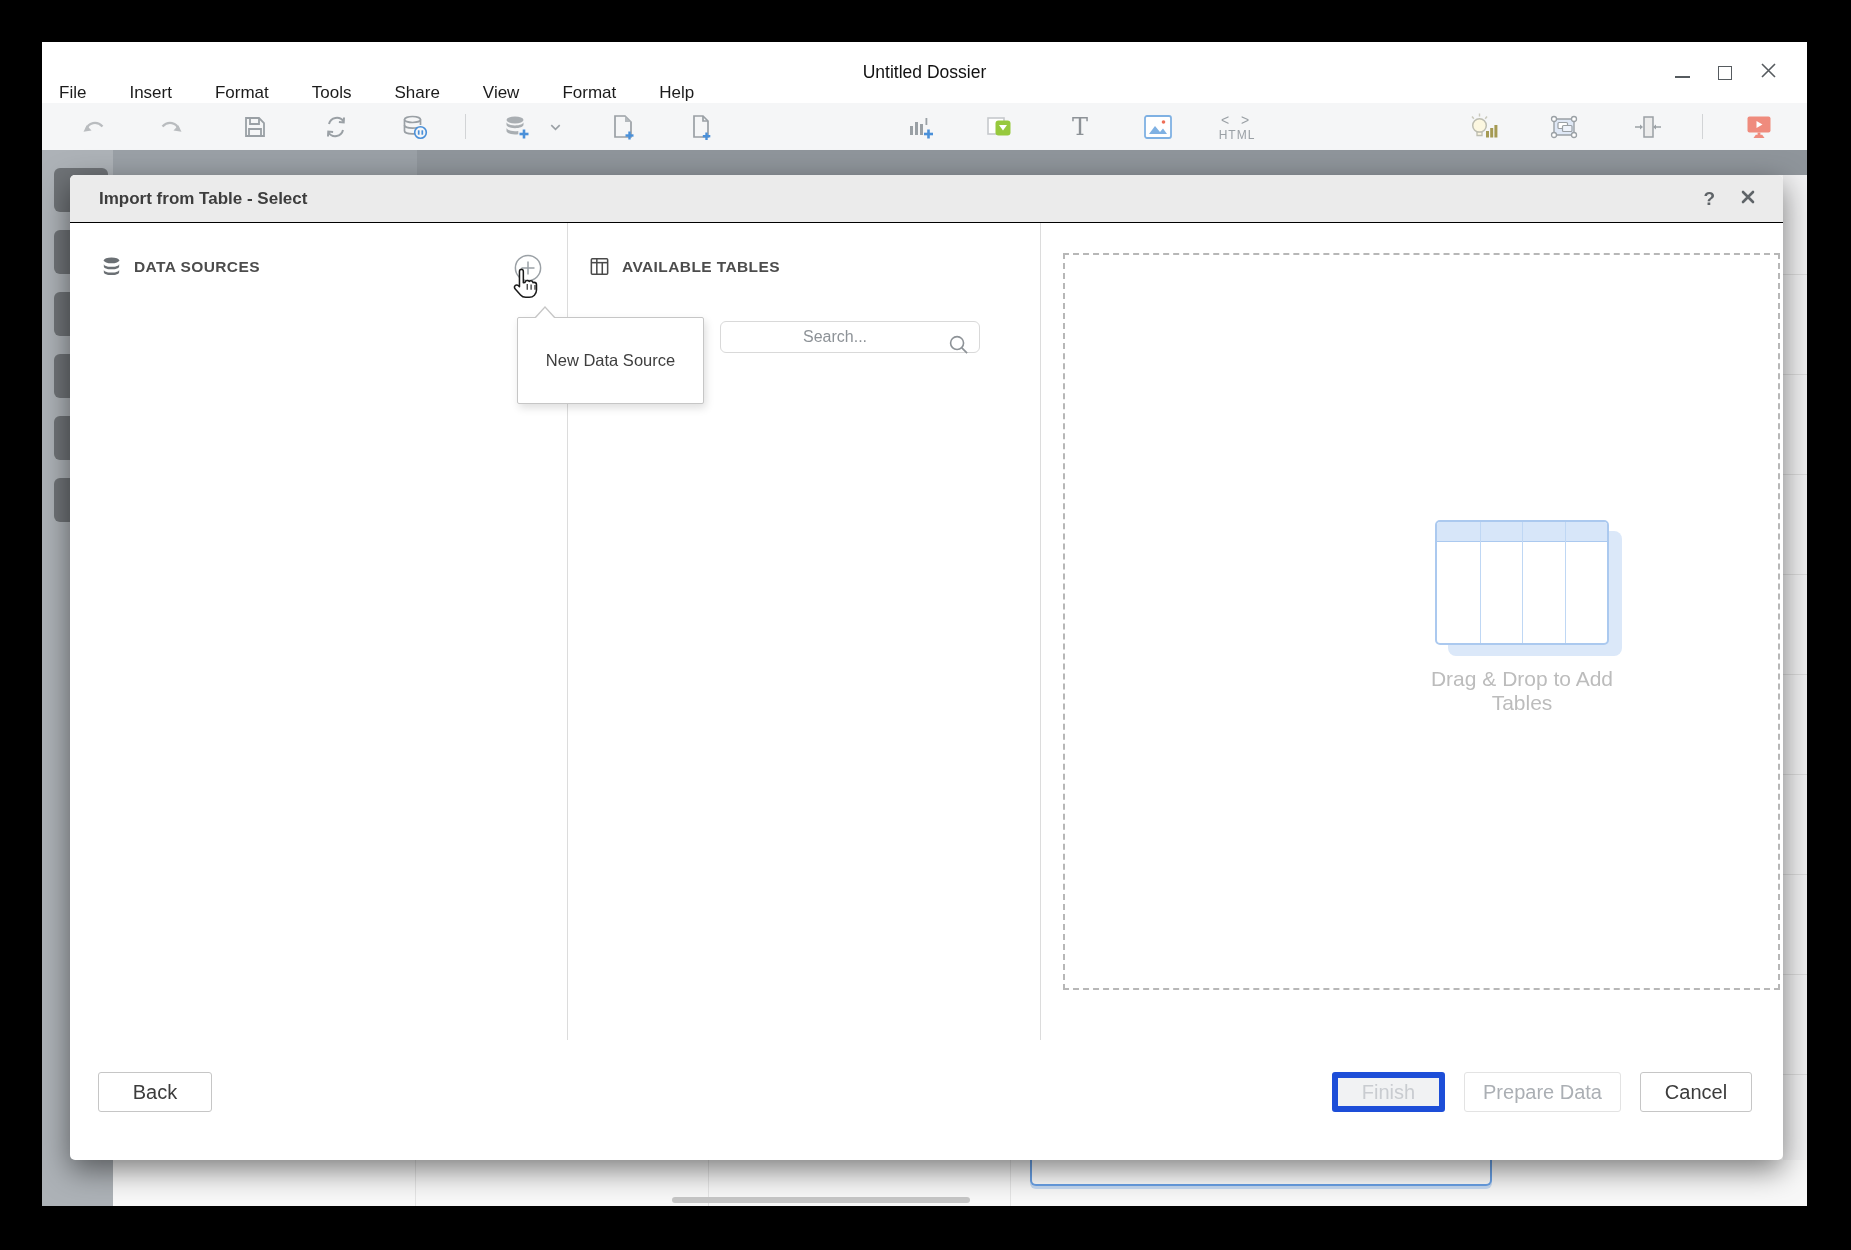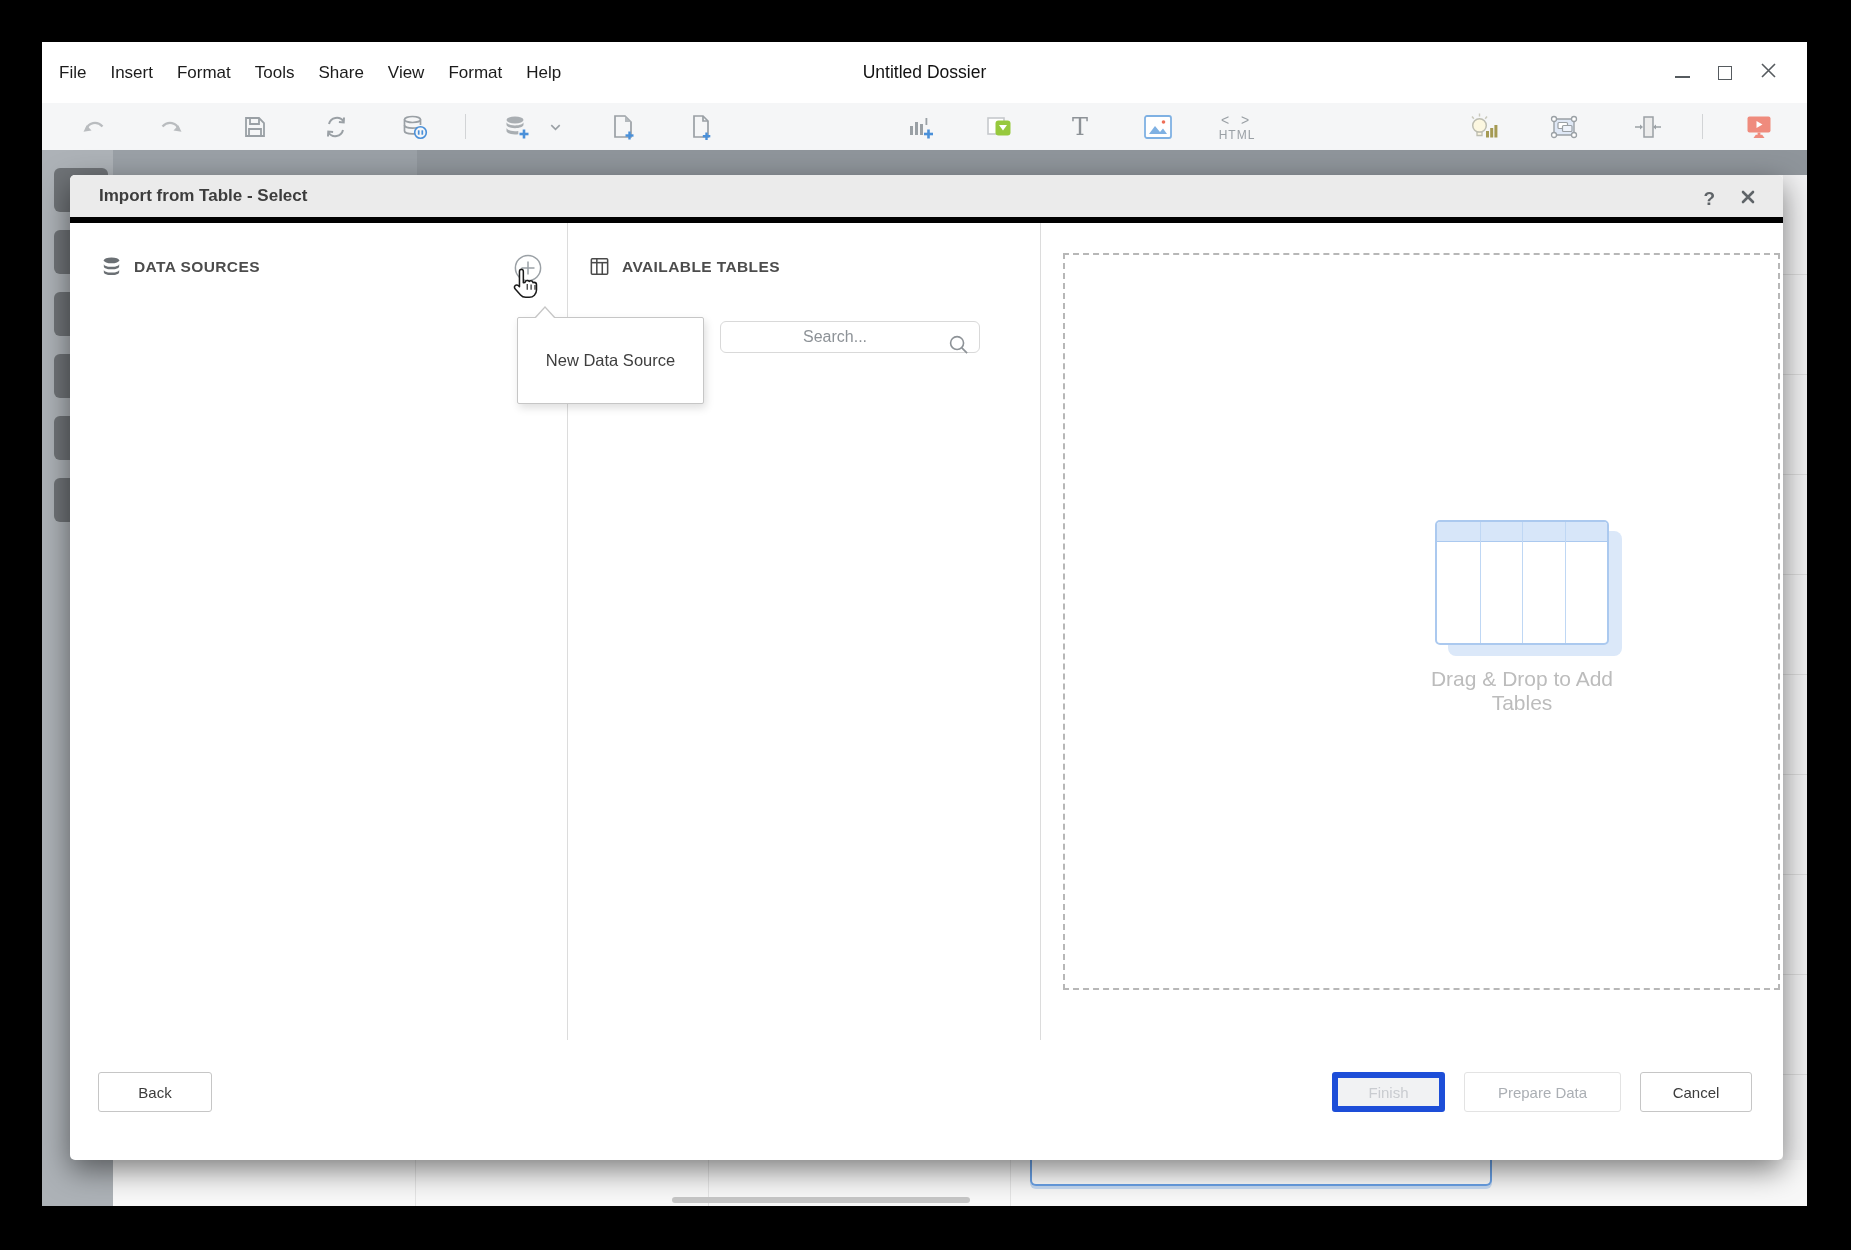--- a/index.html
+++ b/index.html
@@ -1,21 +1,21 @@
 <!DOCTYPE html>
 <html><head>
 <meta charset="utf-8">
 <style>
   * { margin:0; padding:0; box-sizing:border-box; }
   html,body { width:1851px; height:1250px; background:#000; font-family:"Liberation Sans",sans-serif; overflow:hidden; }
   .app { position:absolute; left:42px; top:42px; width:1765px; height:1164px; background:#fff; }
 
   
   .menubar { position:absolute; left:0; top:0; width:100%; height:61px; background:#fff; }
-  .menu-items { position:absolute; left:17px; top:0; height:61px; display:flex; align-items:center; gap:24px; font-size:17px; color:#1b1b1b; }
+  .menu-items { position:absolute; left:17px; top:0; height:61px; display:flex; align-items:flex-end; gap:43px; font-size:17px; color:#1b1b1b; }
   .menu-items span { cursor:default; }
   .win-title { position:absolute; left:0; right:0; top:0; height:61px; display:flex; align-items:center; justify-content:center; font-size:17.5px; color:#111; pointer-events:none; }
   .win-controls { position:absolute; right:30px; top:0; height:61px; display:flex; align-items:center; gap:28px; }
   .ctl-min { width:15px; height:2px; background:#565b5f; margin-top:8px; }
   .ctl-max { width:14px; height:14px; border:1.8px solid #565b5f; }
 
   
   .toolbar { position:absolute; left:0; top:61px; width:100%; height:47px; background:#f5f6f7; }
   .tbtn { position:absolute; top:8px; width:32px; height:32px; display:flex; align-items:center; justify-content:center; }
   .vsep { position:absolute; top:11px; width:1px; height:25px; background:#d2d4d6; }
@@ -30,21 +30,21 @@
   .sidebar { position:absolute; left:0; top:108px; width:71px; height:1056px; background:#adb2b7; }
   .side-btn { position:absolute; left:12px; width:54px; height:44px; background:#6f7377; border-radius:6px; }
   .bottom-strip { position:absolute; left:71px; top:1118px; width:1694px; height:46px; background:#f8f8f8; }
   .bline { position:absolute; top:0; width:1px; height:46px; background:#e4e4e4; }
   .hscroll { position:absolute; left:559px; top:37px; width:298px; height:6px; background:#c6c6c6; border-radius:3px; }
   .canvas-rect { position:absolute; left:988px; top:1090px; width:462px; height:54px; background:#fff; border:2px solid #6aa2e8; border-top:none; border-radius:0 0 6px 6px; box-shadow:0 3px 0 rgba(150,190,240,.5); }
   .right-sliver { position:absolute; left:1741px; top:133px; width:24px; height:985px; background:repeating-linear-gradient(#f1f1f2 0 99px,#dcdcdc 99px 100px); }
 
   
   .dialog { position:absolute; left:28px; top:133px; width:1713px; height:985px; background:#fff; border-radius:5px; box-shadow:0 10px 30px rgba(0,0,0,.5); }
-  .dlg-header { position:relative; height:48px; background:#ebebeb; border-bottom:6px solid #000000; border-radius:5px 5px 0 0; display:flex; align-items:center; }
+  .dlg-header { position:relative; height:48px; background:#ebebeb; border-bottom:1px solid #000000; border-radius:5px 5px 0 0; display:flex; align-items:center; }
   .dlg-title { margin-left:29px; font-size:17px; font-weight:bold; color:#3d3d3d; }
   .dlg-actions { position:absolute; right:28px; top:0; height:48px; display:flex; align-items:center; gap:26px; }
   .dlg-help { font-size:19px; font-weight:bold; color:#5f6468; }
   .dlg-body { position:relative; height:936px; }
   .divider { position:absolute; top:0; width:1px; height:817px; background:#dcdcdc; }
   .panel-header { position:absolute; top:32px; display:flex; align-items:center; gap:11px; font-size:15.5px; font-weight:bold; color:#4c4c4c; letter-spacing:.4px; }
   .plus-btn { position:absolute; left:444px; top:31px; width:28px; height:28px; }
   .cursor { position:absolute; left:438px; top:44px; z-index:5; }
   .tooltip { position:absolute; left:447px; top:94px; width:187px; height:87px; background:#fff; border:1px solid #c6c6c6; border-radius:2px; box-shadow:2px 4px 8px rgba(0,0,0,.13); display:flex; align-items:center; justify-content:center; font-size:16.5px; color:#3e3e3e; z-index:4; }
   .tooltip::before { content:""; position:absolute; top:-12px; left:16px; border-left:11px solid transparent; border-right:11px solid transparent; border-bottom:12px solid #c6c6c6; }
@@ -53,21 +53,21 @@
   .search-box input { width:100%; height:100%; border:1px solid #d9d9d9; border-radius:6px; text-align:center; font-size:16px; color:#444; outline:none; background:#fff; padding-right:30px; }
   .search-box input::placeholder { color:#8d9297; opacity:1; }
   .search-glass { position:absolute; right:11px; top:13px; }
   .dropzone { position:absolute; left:993px; top:30px; width:717px; height:737px; border:2px dashed #b7b7b7; }
   .tbl-wrap { position:absolute; left:370px; top:265px; width:190px; height:140px; }
   .tbl-shadow { position:absolute; left:13px; top:11px; width:174px; height:125px; background:#dbe8f9; border-radius:8px; }
   .tbl-main { position:absolute; left:0; top:0; width:174px; height:125px; background:#fff; border:2px solid #abc9ef; border-radius:5px; overflow:hidden; }
   .tbl-hdr { height:20px; background:#d7e6f9; border-bottom:1px solid #abc9ef; }
   .tbl-col { position:absolute; top:0; bottom:0; width:1px; background:#bfd7f4; }
   .drop-hint { position:absolute; left:337px; top:412px; width:240px; text-align:center; font-size:21px; color:#bcbcbc; }
-  .btn { position:absolute; top:849px; height:40px; border-radius:3px; font-size:15px; display:flex; align-items:center; justify-content:center; background:#fff; cursor:default; }
+  .btn { position:absolute; top:849px; height:40px; border-radius:3px; font-size:20px; display:flex; align-items:center; justify-content:center; background:#fff; cursor:default; }
   .btn-back    { left:28px;   width:114px; border:1px solid #c6c6c6; color:#3c3c3c; }
   .btn-finish  { left:1262px; width:113px; border:6px solid #1d4ed8; background:#f1f2f3; color:#c9ccd0; }
   .btn-prepare { left:1394px; width:157px; border:1px solid #e3e3e3; color:#abafb4; }
   .btn-cancel  { left:1570px; width:112px; border:1px solid #c6c6c6; color:#3c3c3c; }
 </style>
 </head>
 <body>
 
 <div class="app">
 

